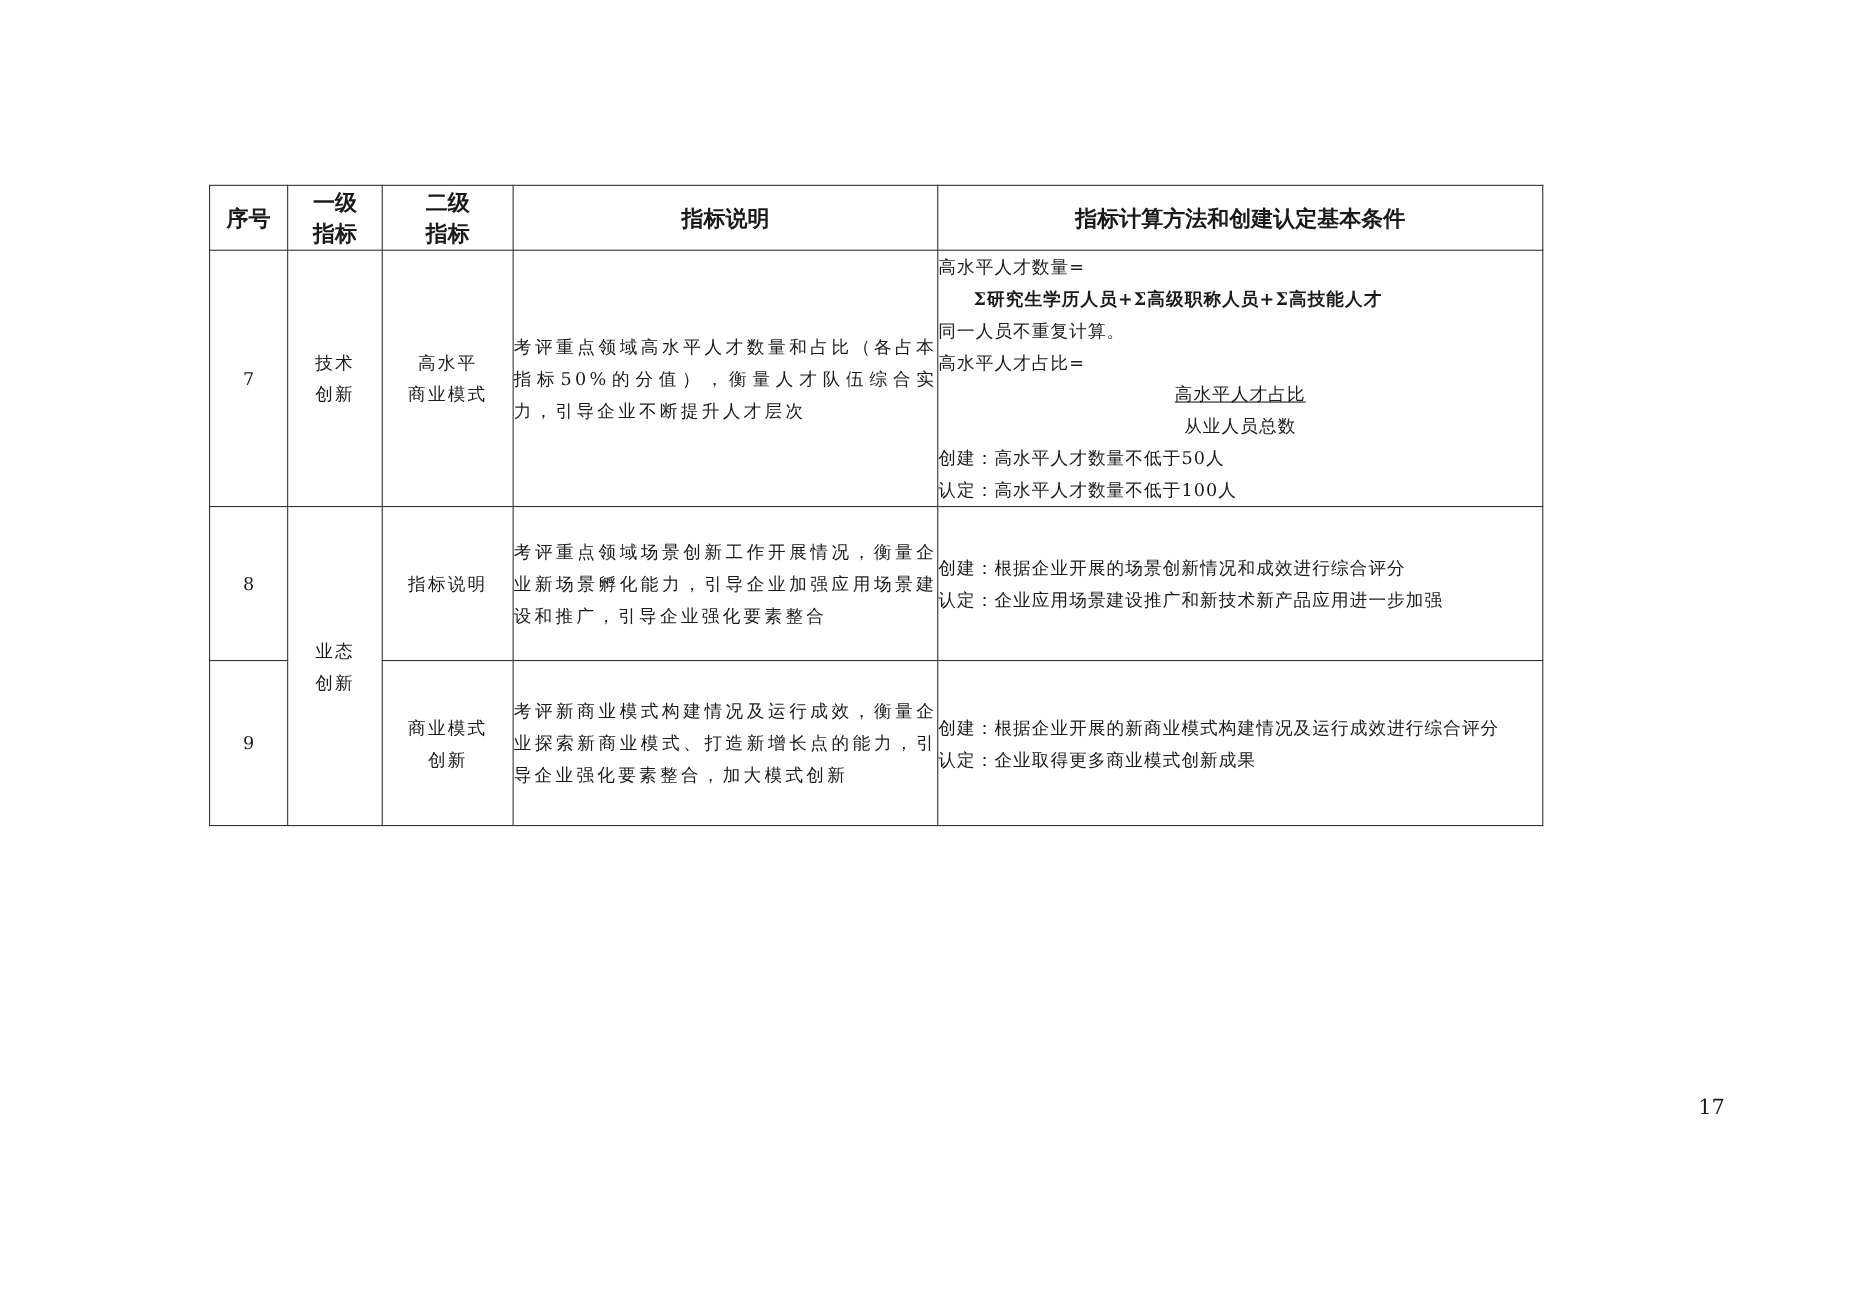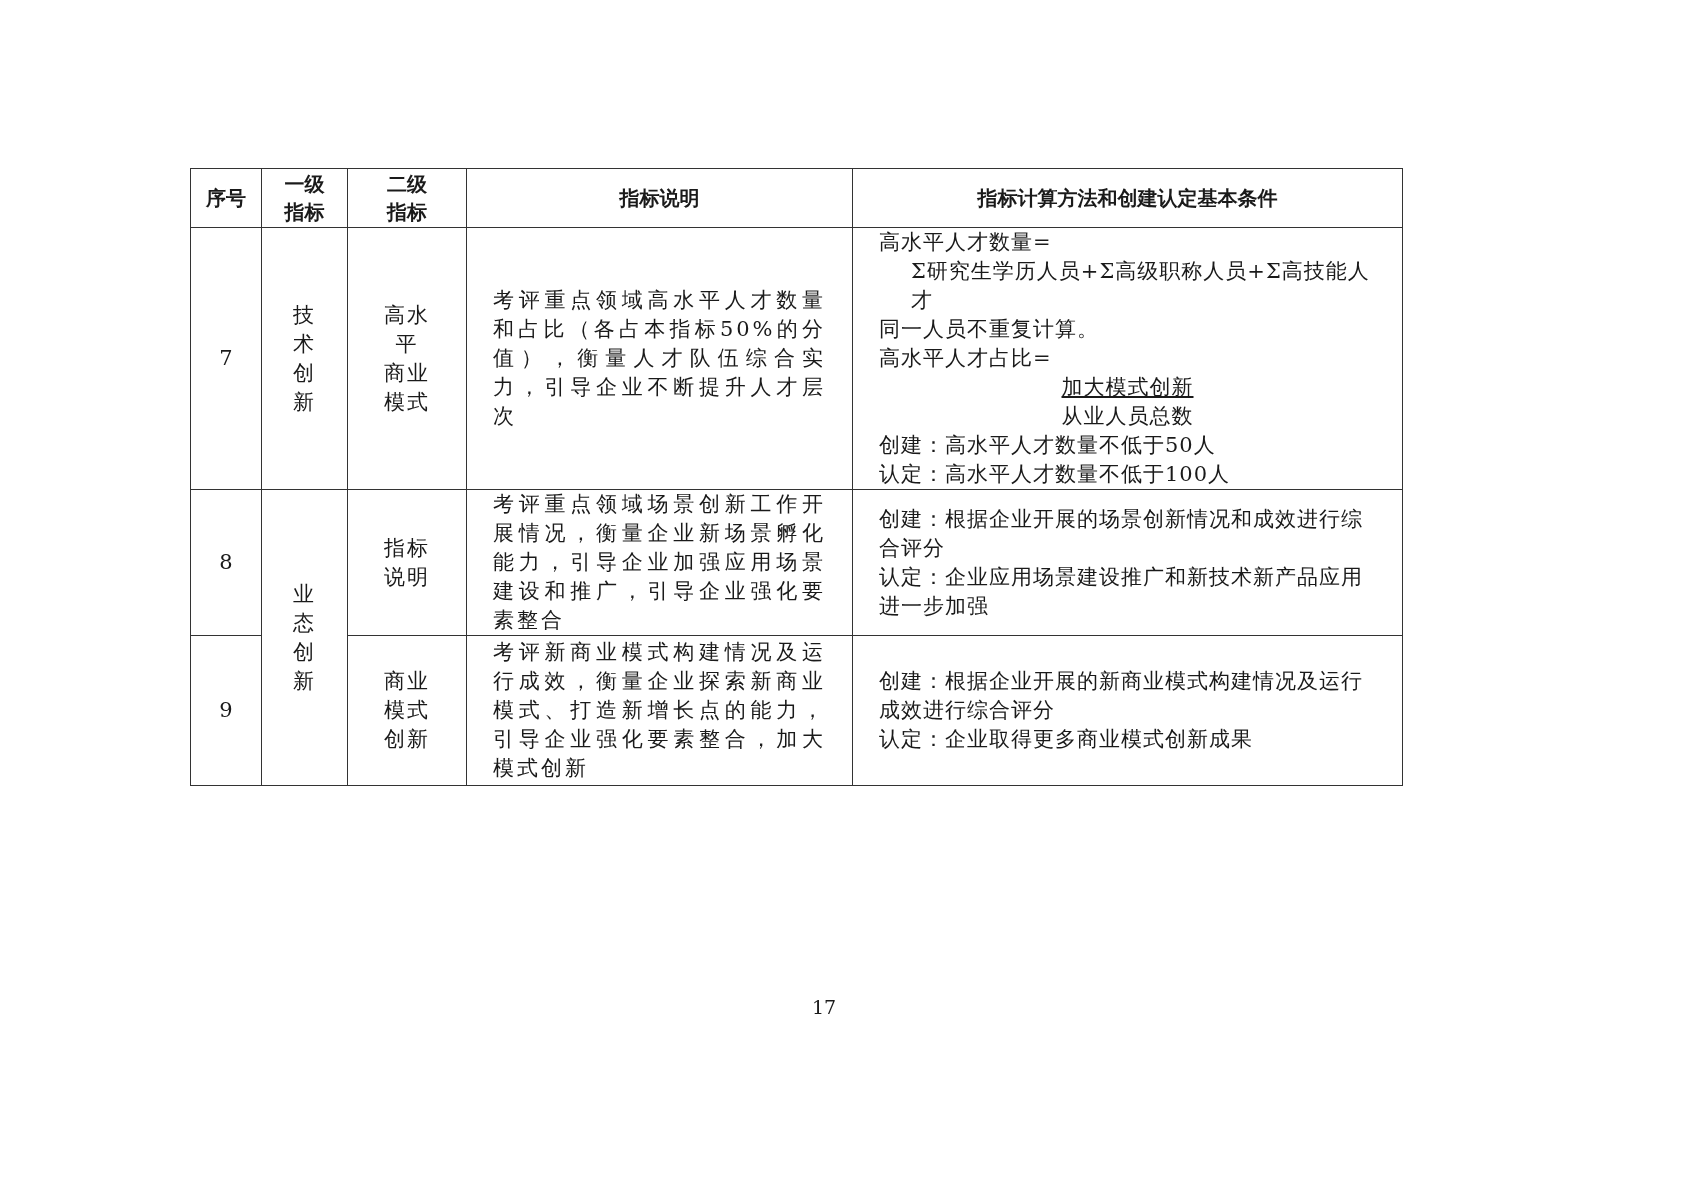--- a/index.html
+++ b/index.html
@@ -4,42 +4,42 @@
   <style>
     html, body { margin: 0; padding: 0; background: #ffffff; }
     body { width: 1683px; height: 1190px; position: relative; font-family: "DejaVu Serif", "Liberation Serif", serif; color: #1a1a1a; }
     table.doc {
       position: absolute; left: 190px; top: 168px;
       border-collapse: collapse; table-layout: fixed;
       width: 1212px;
     }
     table.doc td, table.doc th {
       border: 1.5px solid #333;
-      padding: 0 26px;
+      padding: 0 0;
       vertical-align: middle;
-      font-size: 21px;
+      font-size: 16px;
       line-height: 29px;
     }
     table.doc th {
       font-family: "DejaVu Sans", "Liberation Sans", sans-serif;
       font-weight: bold;
       font-size: 20px;
       line-height: 28px;
       text-align: center;
       height: 58px;
       padding: 0 4px;
     }
     .c { text-align: center; }
     .desc { text-align: justify; letter-spacing: 3px; padding-left: 10px; padding-right: 8px; }
     .calc { text-align: left; letter-spacing: 1px; padding-left: 10px; }
     .calc .line { display: block; }
-    .calc .indent { padding-left: 32px; }
+    .calc .indent { padding-left: 32px; font-weight: bold; }
     .calc .center { text-align: center; }
     .calc .ul { text-decoration: underline; }
-    .pagenum { position: absolute; left: 0; width: 1568px; top: 996px; text-align: center; font-size: 19px; padding-left: 40px; }
+    .pagenum { position: absolute; left: 0; width: 1568px; top: 996px; text-align: right; font-size: 19px; }
     .lvl { letter-spacing: 2px; }
   </style>
 </head>
 <body>
 
 <table class="doc">
   <colgroup>
     <col style="width:71px">
     <col style="width:86px">
     <col style="width:119px">
@@ -59,21 +59,21 @@
     <tr style="height:233px">
       <td class="c"><span>7</span></td>
       <td class="c lvl"><span>技术</span><br><span>创新</span></td>
       <td class="c lvl"><span>高水平</span><br><span>商业模式</span></td>
       <td class="desc">考评重点领域高水平人才数量和占比（各占本指标50%的分值），衡量人才队伍综合实力，引导企业不断提升人才层次</td>
       <td class="calc">
         <span class="line">高水平人才数量=</span>
         <span class="line indent">Σ研究生学历人员+Σ高级职称人员+Σ高技能人才</span>
         <span class="line">同一人员不重复计算。</span>
         <span class="line">高水平人才占比=</span>
-        <span class="line center"><span class="ul">加大模式创新</span></span>
+        <span class="line center"><span class="ul">高水平人才占比</span></span>
         <span class="line center">从业人员总数</span>
         <span class="line">创建：高水平人才数量不低于50人</span>
         <span class="line">认定：高水平人才数量不低于100人</span>
       </td>
     </tr>
     <tr style="height:140px">
       <td class="c"><span>8</span></td>
       <td class="c lvl" rowspan="2"><span>业态</span><br><span>创新</span></td>
       <td class="c lvl"><span>指标说明</span></td>
       <td class="desc">考评重点领域场景创新工作开展情况，衡量企业新场景孵化能力，引导企业加强应用场景建设和推广，引导企业强化要素整合</td>

